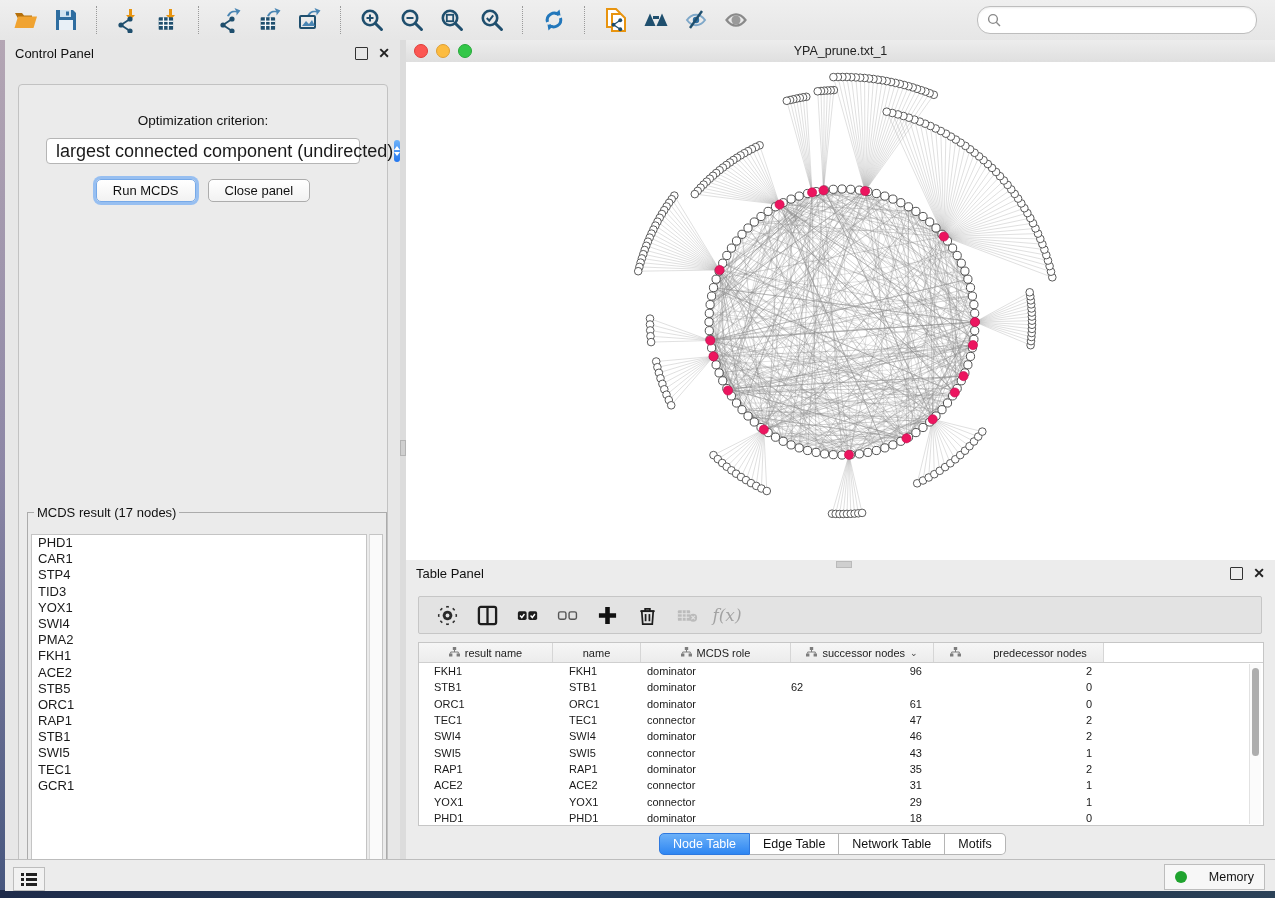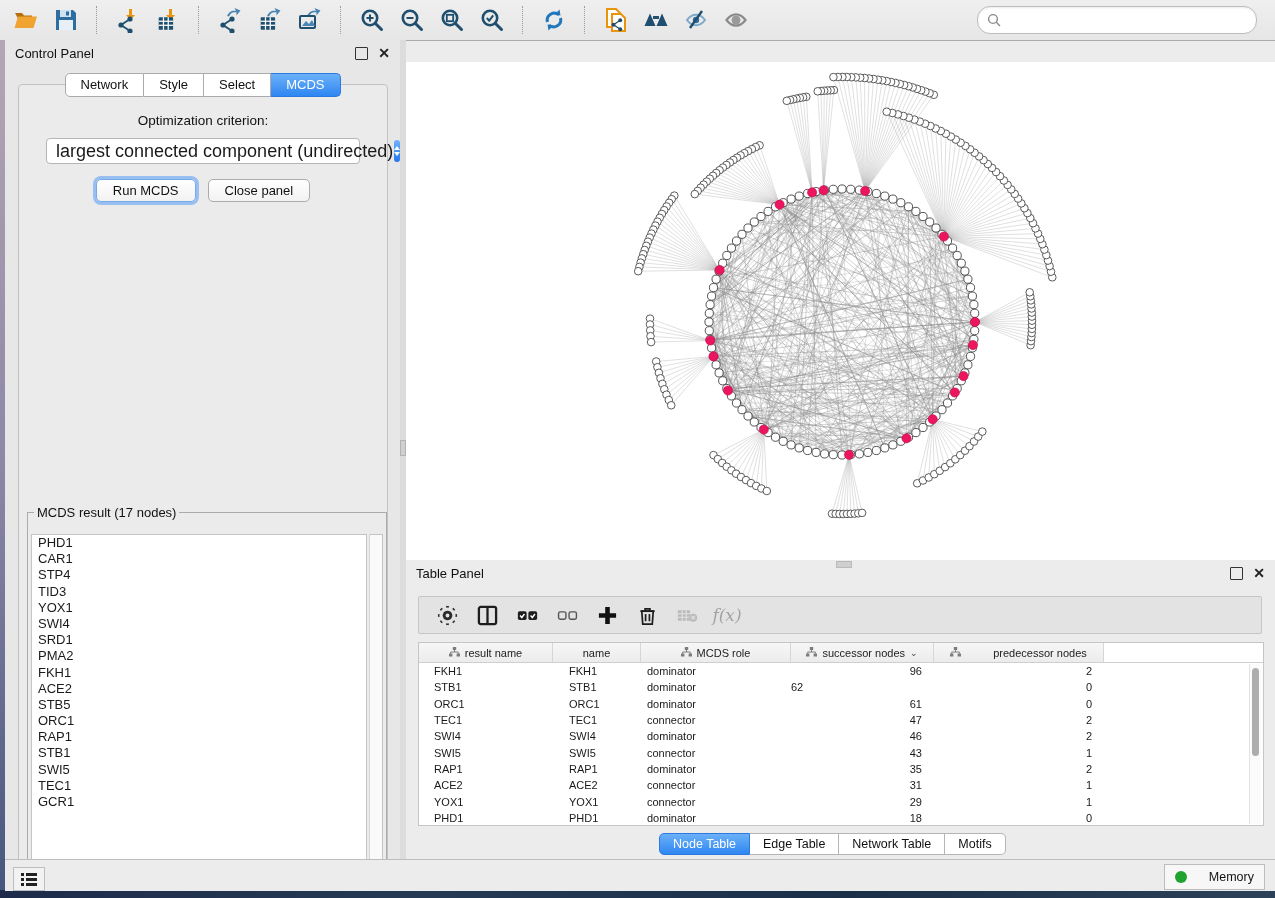--- a/index.html
+++ b/index.html
@@ -285,26 +285,20 @@
 <div class="abs" id="wp-left"></div>
 <div class="abs" id="wp-bottom"></div>
 
 <div class="abs" id="control-panel">
   <div class="panel-header">
     <span class="panel-title">Control Panel</span>
     <span class="spacer"></span>
     <span class="float-btn"></span>
     <span class="close-btn">✕</span>
   </div>
-  <div id="cp-tabs">
-      <div class="seg">Network</div>
-      <div class="seg">Style</div>
-      <div class="seg">Select</div>
-      <div class="seg active">MCDS</div>
-    </div>
   <div class="abs" id="cp-body">
     <div id="opt-label">Optimization criterion:</div>
     <div id="criterion-select">
       <span class="val">largest connected component (undirected)</span>
       <span class="stepper">
           <i class="up"></i>
           <i class="dn"></i>
         </span>
     </div>
     <div id="btn-row">
@@ -313,21 +307,20 @@
     </div>
     <fieldset id="result-box">
       <legend>MCDS result (17 nodes)</legend>
       <div id="mcds-list">
           <div class="mcds-item">PHD1</div>
           <div class="mcds-item">CAR1</div>
           <div class="mcds-item">STP4</div>
           <div class="mcds-item">TID3</div>
           <div class="mcds-item">YOX1</div>
           <div class="mcds-item">SWI4</div>
-          <div class="mcds-item">SRD1</div>
           <div class="mcds-item">PMA2</div>
           <div class="mcds-item">FKH1</div>
           <div class="mcds-item">ACE2</div>
           <div class="mcds-item">STB5</div>
           <div class="mcds-item">ORC1</div>
           <div class="mcds-item">RAP1</div>
           <div class="mcds-item">STB1</div>
           <div class="mcds-item">SWI5</div>
           <div class="mcds-item">TEC1</div>
           <div class="mcds-item">GCR1</div>
@@ -335,20 +328,26 @@
       <div id="list-scroll"></div>
     </fieldset>
   </div>
 </div>
 
 <div class="abs" id="divider-v">
   <div class="handle"></div>
 </div>
 
 <div class="abs" id="network-window">
+  <div id="net-titlebar">
+    <span class="light red"></span>
+    <span class="light yellow"></span>
+    <span class="light green"></span>
+    <span id="net-title">YPA_prune.txt_1</span>
+  </div>
   <div id="net-canvas">
     <svg id="net-svg" viewBox="406 62 869 498">
         <line x1="779.6" y1="204.6" x2="759.6" y2="145.3" stroke="#ADADAD" stroke-opacity="0.55" stroke-width="0.7"></line>
         <line x1="779.6" y1="204.6" x2="755.7" y2="147.1" stroke="#ADADAD" stroke-opacity="0.55" stroke-width="0.7"></line>
         <line x1="779.6" y1="204.6" x2="751.9" y2="149.1" stroke="#ADADAD" stroke-opacity="0.55" stroke-width="0.7"></line>
         <line x1="779.6" y1="204.6" x2="748.1" y2="151.1" stroke="#ADADAD" stroke-opacity="0.55" stroke-width="0.7"></line>
         <line x1="779.6" y1="204.6" x2="744.3" y2="153.2" stroke="#ADADAD" stroke-opacity="0.55" stroke-width="0.7"></line>
         <line x1="779.6" y1="204.6" x2="740.6" y2="155.4" stroke="#ADADAD" stroke-opacity="0.55" stroke-width="0.7"></line>
         <line x1="779.6" y1="204.6" x2="737.0" y2="157.7" stroke="#ADADAD" stroke-opacity="0.55" stroke-width="0.7"></line>
         <line x1="779.6" y1="204.6" x2="733.4" y2="160.0" stroke="#ADADAD" stroke-opacity="0.55" stroke-width="0.7"></line>

